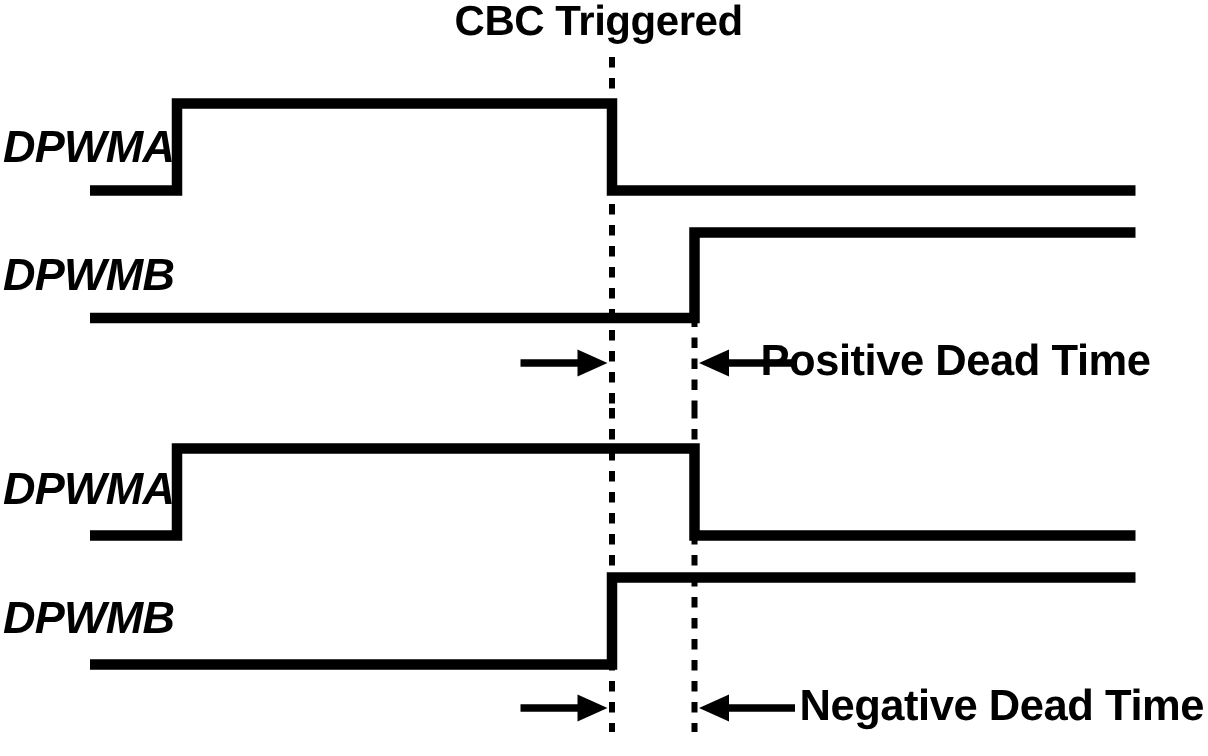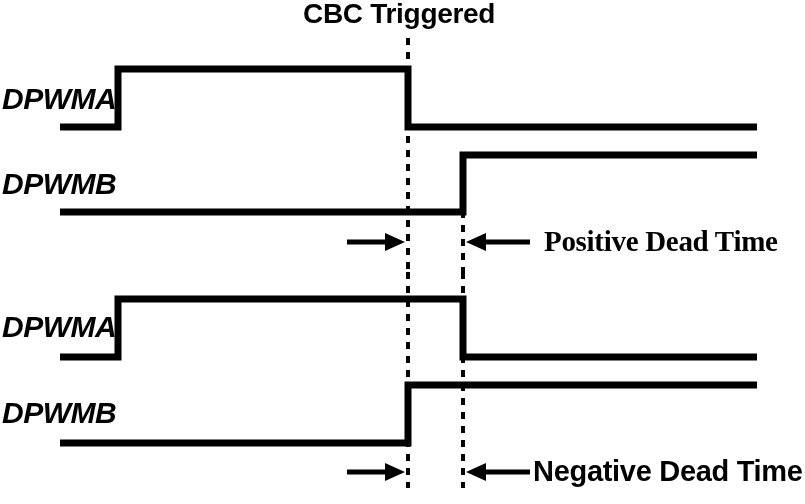--- a/index.html
+++ b/index.html
@@ -111,21 +111,21 @@
       <polygon class="arrow-head" points="466,472 486,463 486,481"></polygon>
     </g>
   </svg>
 
   <div class="diag-label title-label" style="left:303px; top:0px;">CBC Triggered</div>
 
   <div class="diag-label signal-label" style="left:2px; top:84px;">DPWMA</div>
 
   <div class="diag-label signal-label" style="left:2px; top:169px;">DPWMB</div>
 
-  <div class="diag-label annotation-label" style="left:544px; top:227px;font-family:Liberation Serif, serif;">Positive Dead Time</div>
+  <div class="diag-label annotation-label" style="left:507px; top:227px;">Positive Dead Time</div>
 
   <div class="diag-label signal-label" style="left:2px; top:312px;">DPWMA</div>
 
   <div class="diag-label signal-label" style="left:2px; top:398px;">DPWMB</div>
 
   <div class="diag-label annotation-label" style="left:533px; top:457px;">Negative Dead Time</div>
 
 </div>
 
 </body></html>

